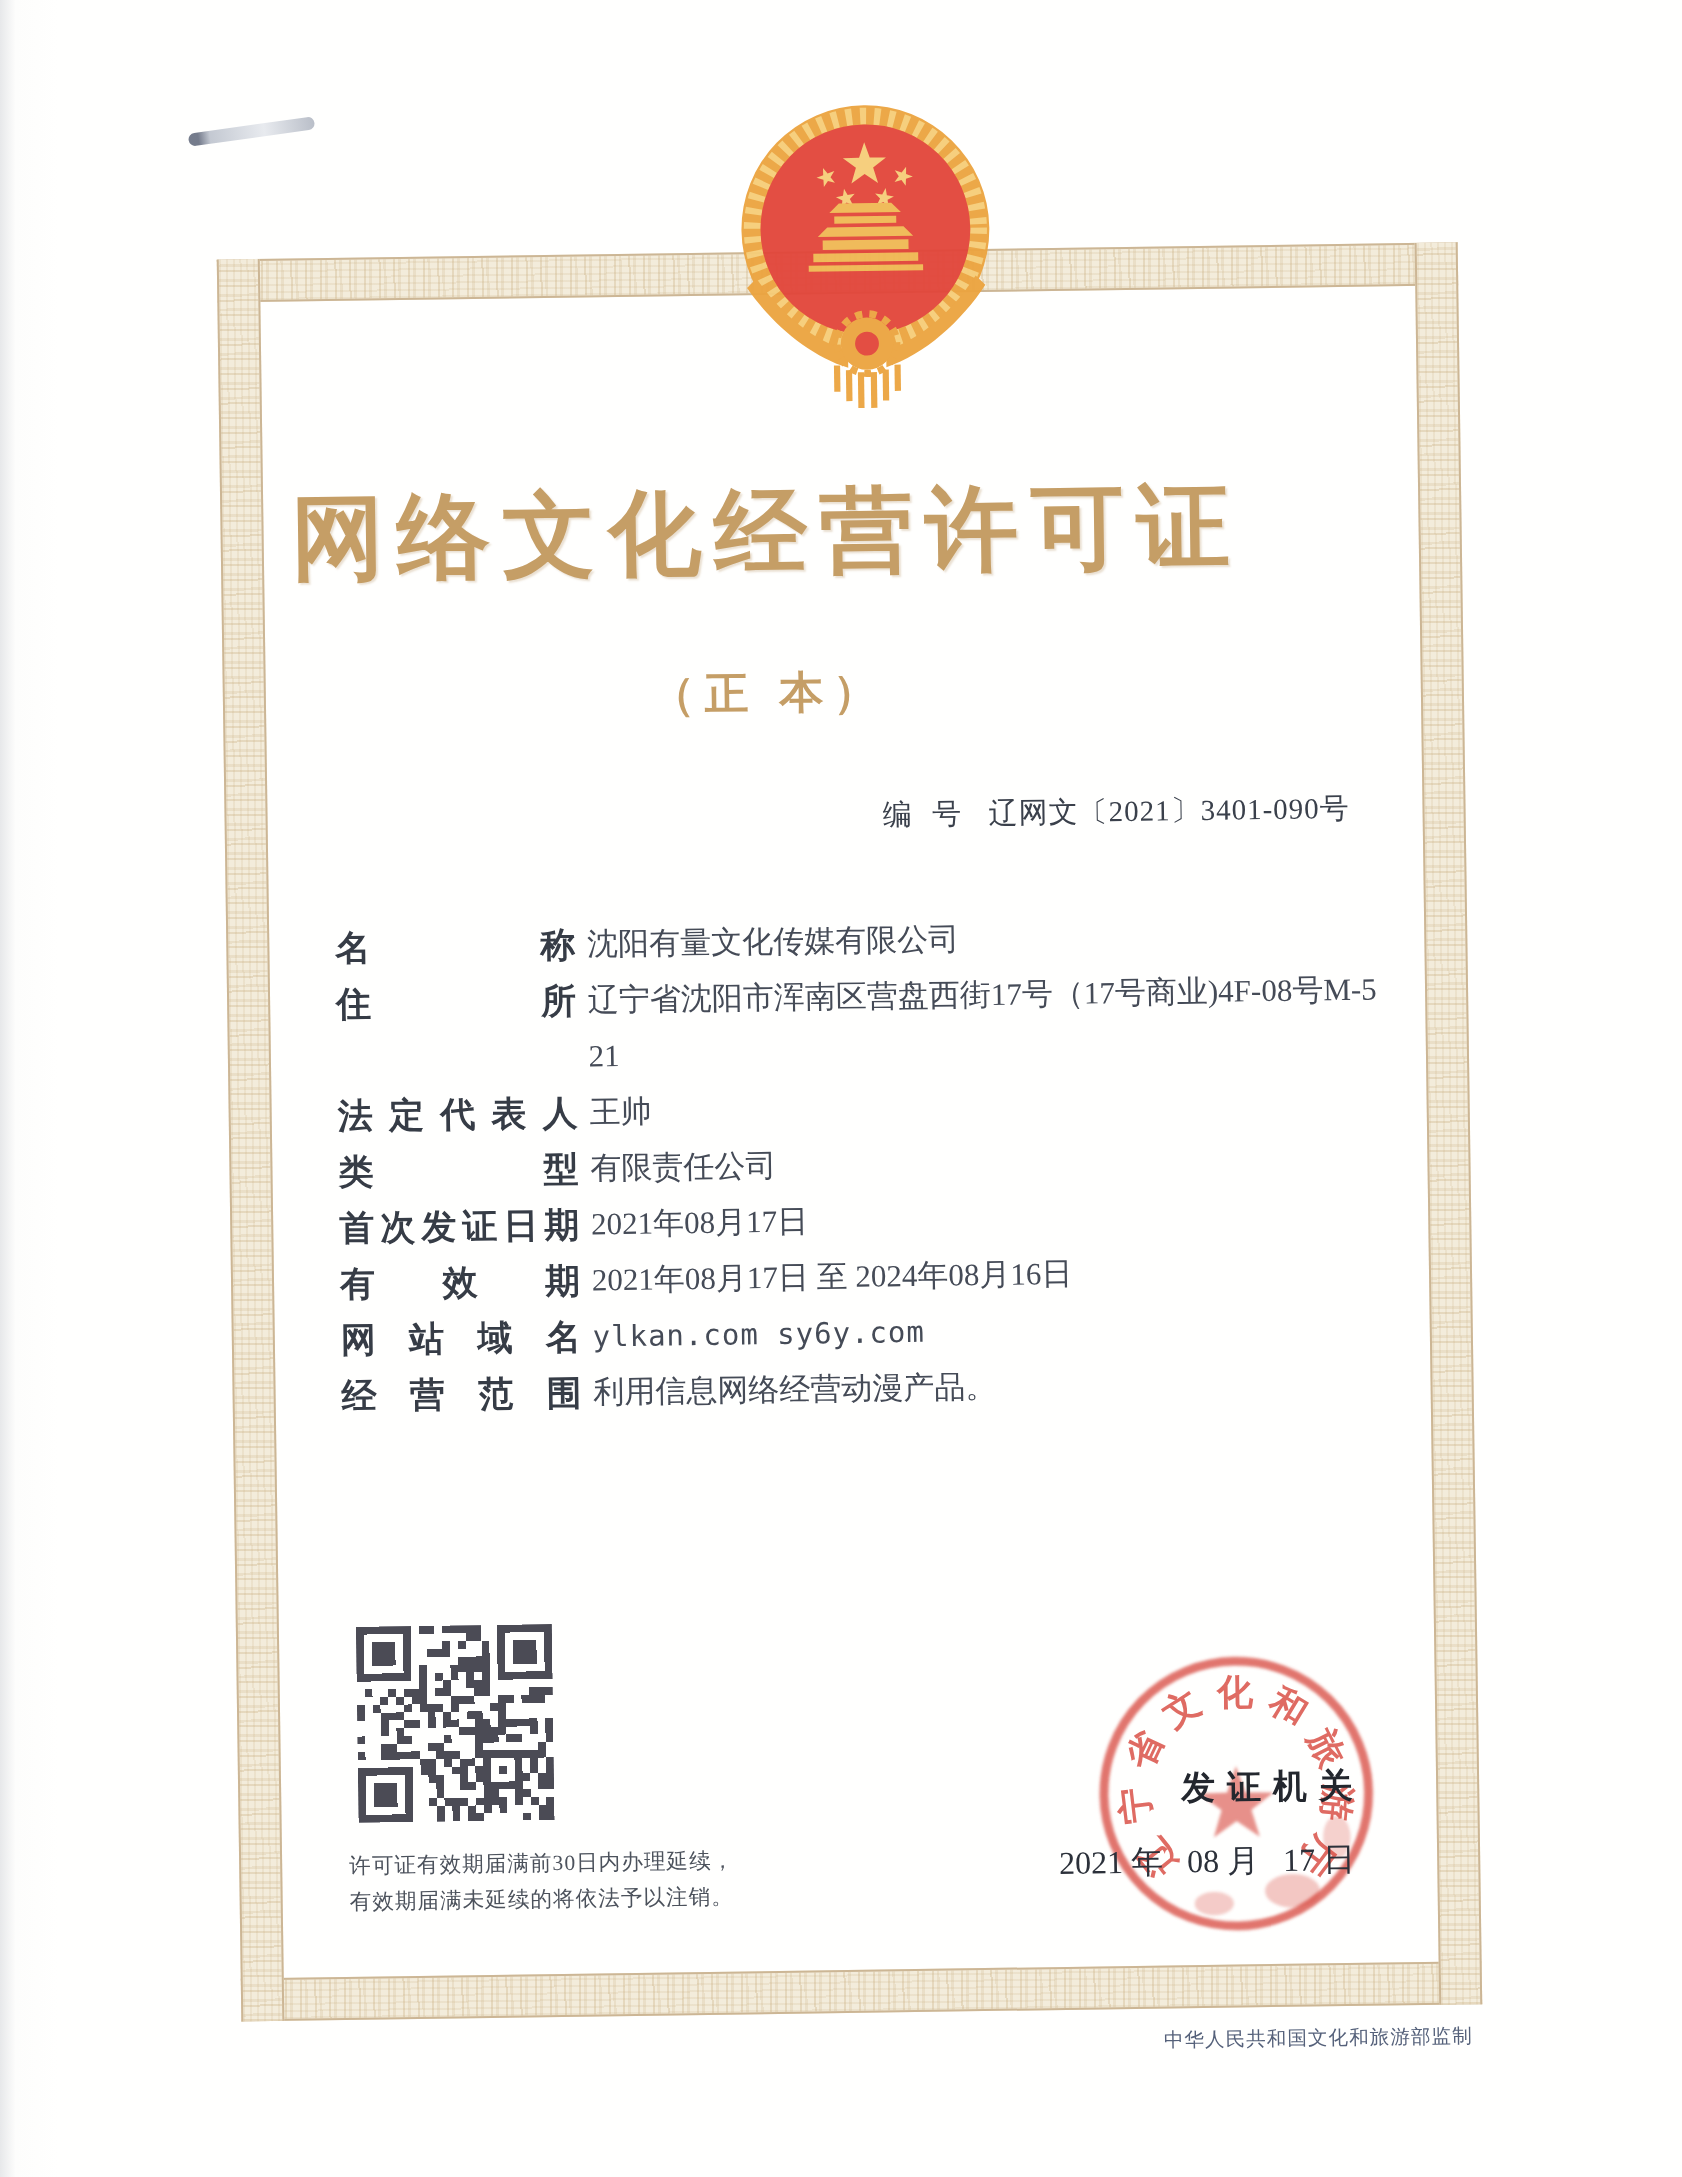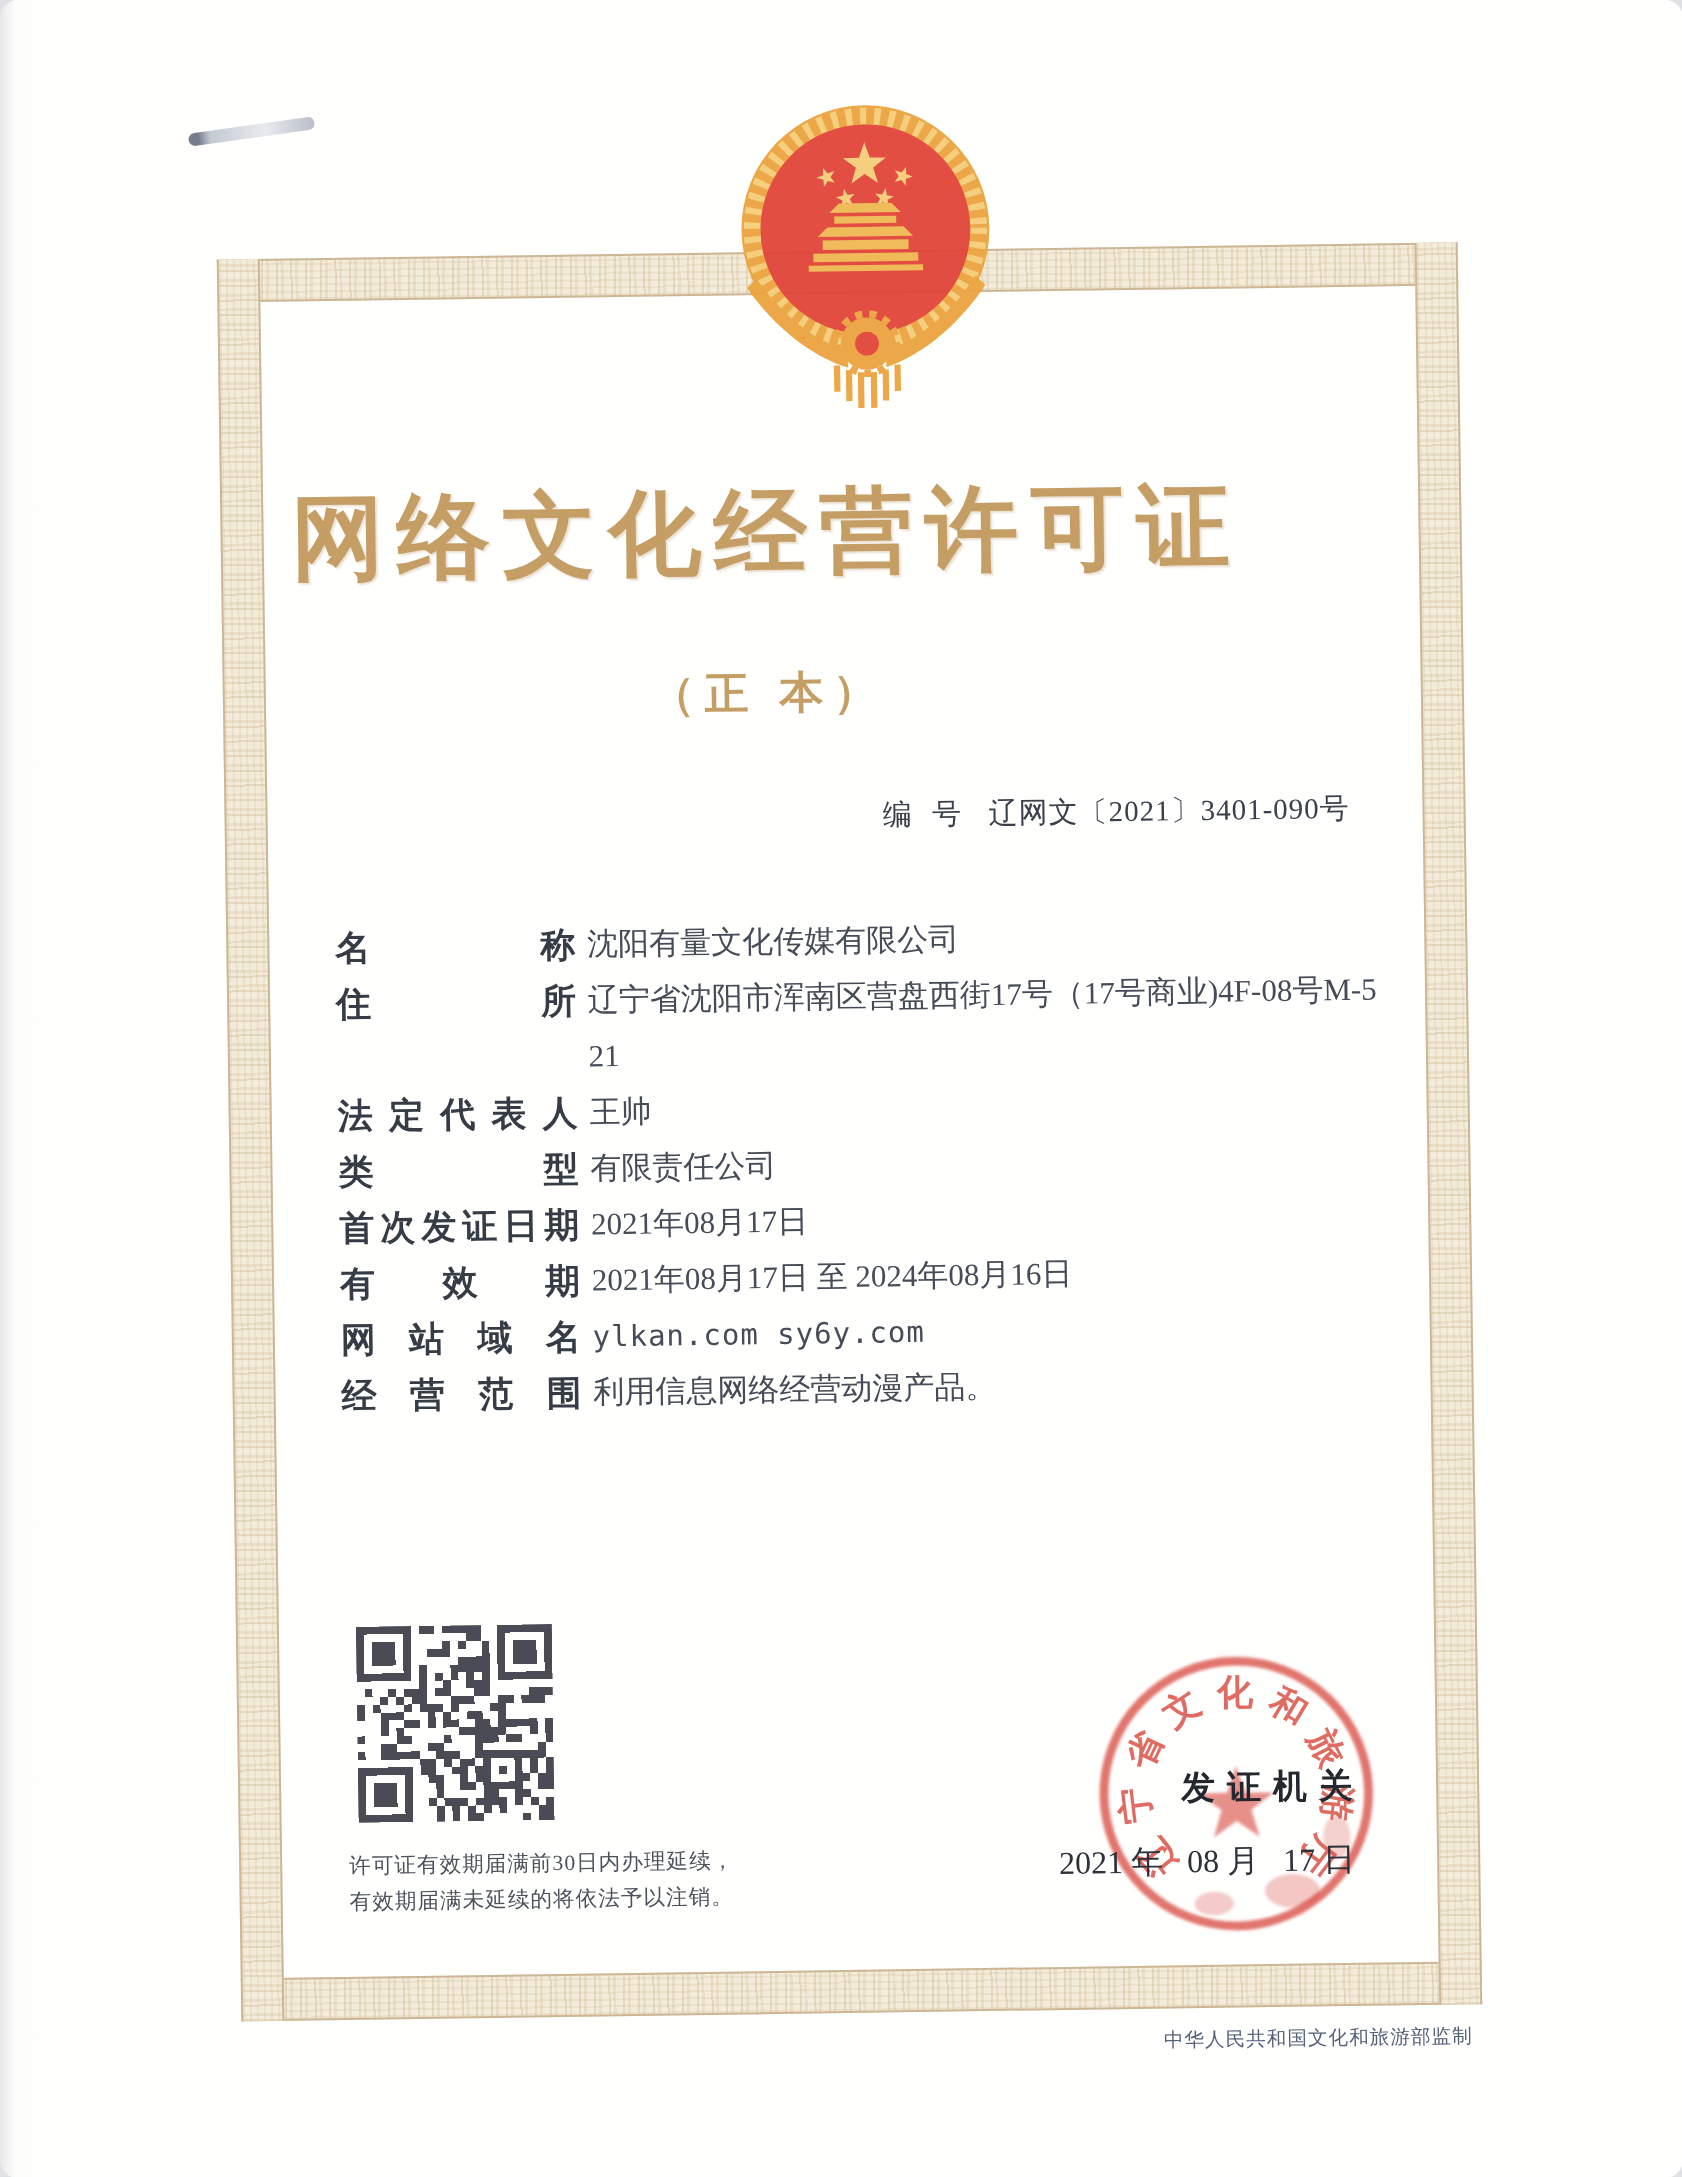--- a/index.html
+++ b/index.html
@@ -1,21 +1,20 @@
 <!DOCTYPE html>
 <html style="--title-gold: #c59e66; --text-dark: #3a404b; --value-text: #454b57; --border-tan: #ccb695; --border-cream: #f3ecdb; --seal-red: #d7473c; --qr-dark: #4b4b55; --emblem-red: #e2453a; --emblem-gold: #eca43f; --emblem-gold-light: #f6cd78; --footnote-gray: #4c525c; --imprint-blue: #55617a;"><head>
 <meta charset="utf-8">
 <style>
   html,body{margin:0;padding:0;background:#dfe1e4;}
   .canvas{
     position:relative;width:1683px;height:2178px;overflow:hidden;
     background:linear-gradient(90deg,#e7e8ea 0px,#fdfdfc 15.7px,#fffffe 59px);
     font-family:"Liberation Serif","DejaVu Serif",serif;
     color:var(--text-dark);
-    border-radius:18px;
   }
   .sheet{position:absolute;inset:0;transform:rotate(-0.8deg);transform-origin:50% 52%;}
   
   .pen-mark{
     position:absolute;left:188px;top:125px;width:127px;height:12.7px;border-radius:6.9px;
     transform:rotate(-8deg);opacity:.85;
     background:linear-gradient(90deg,#5d6578 0 9.8px,#b9bfca 21.6px,#e4e7ec 60%,#adb3bf 100%);
   }
   
   .frame{position:absolute;left:229px;top:251px;width:1241px;height:1762px;z-index:1;}

